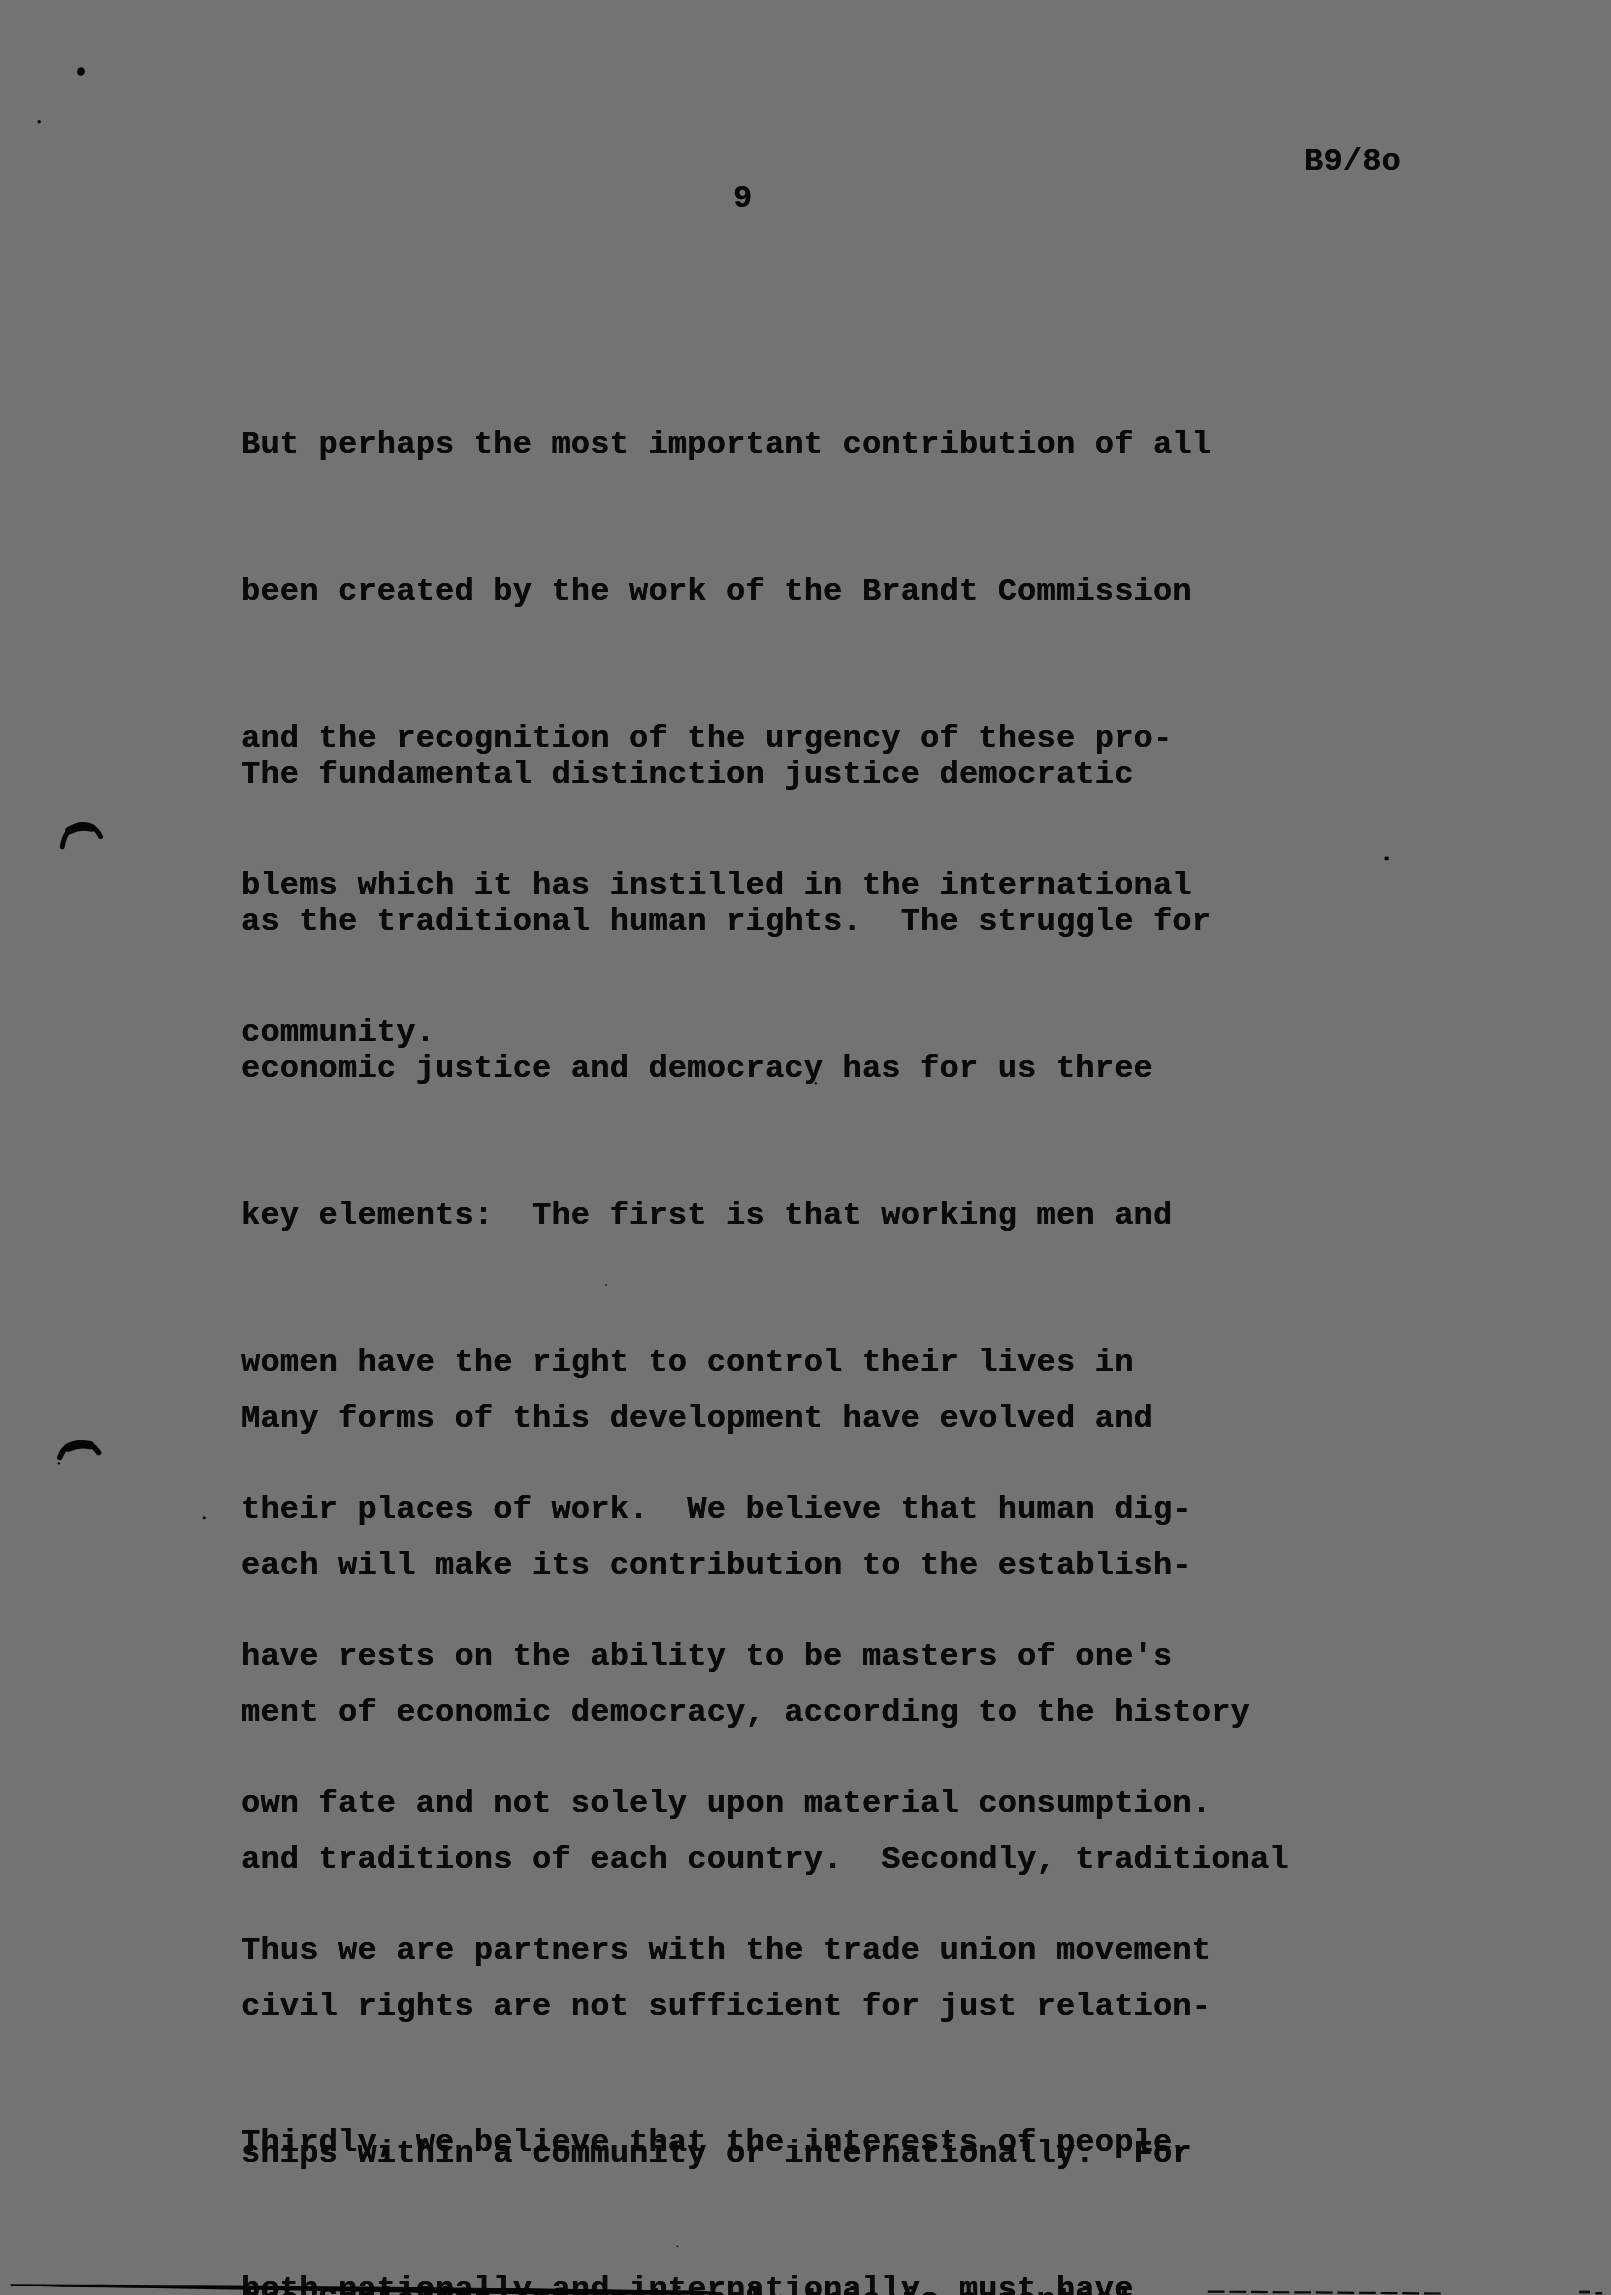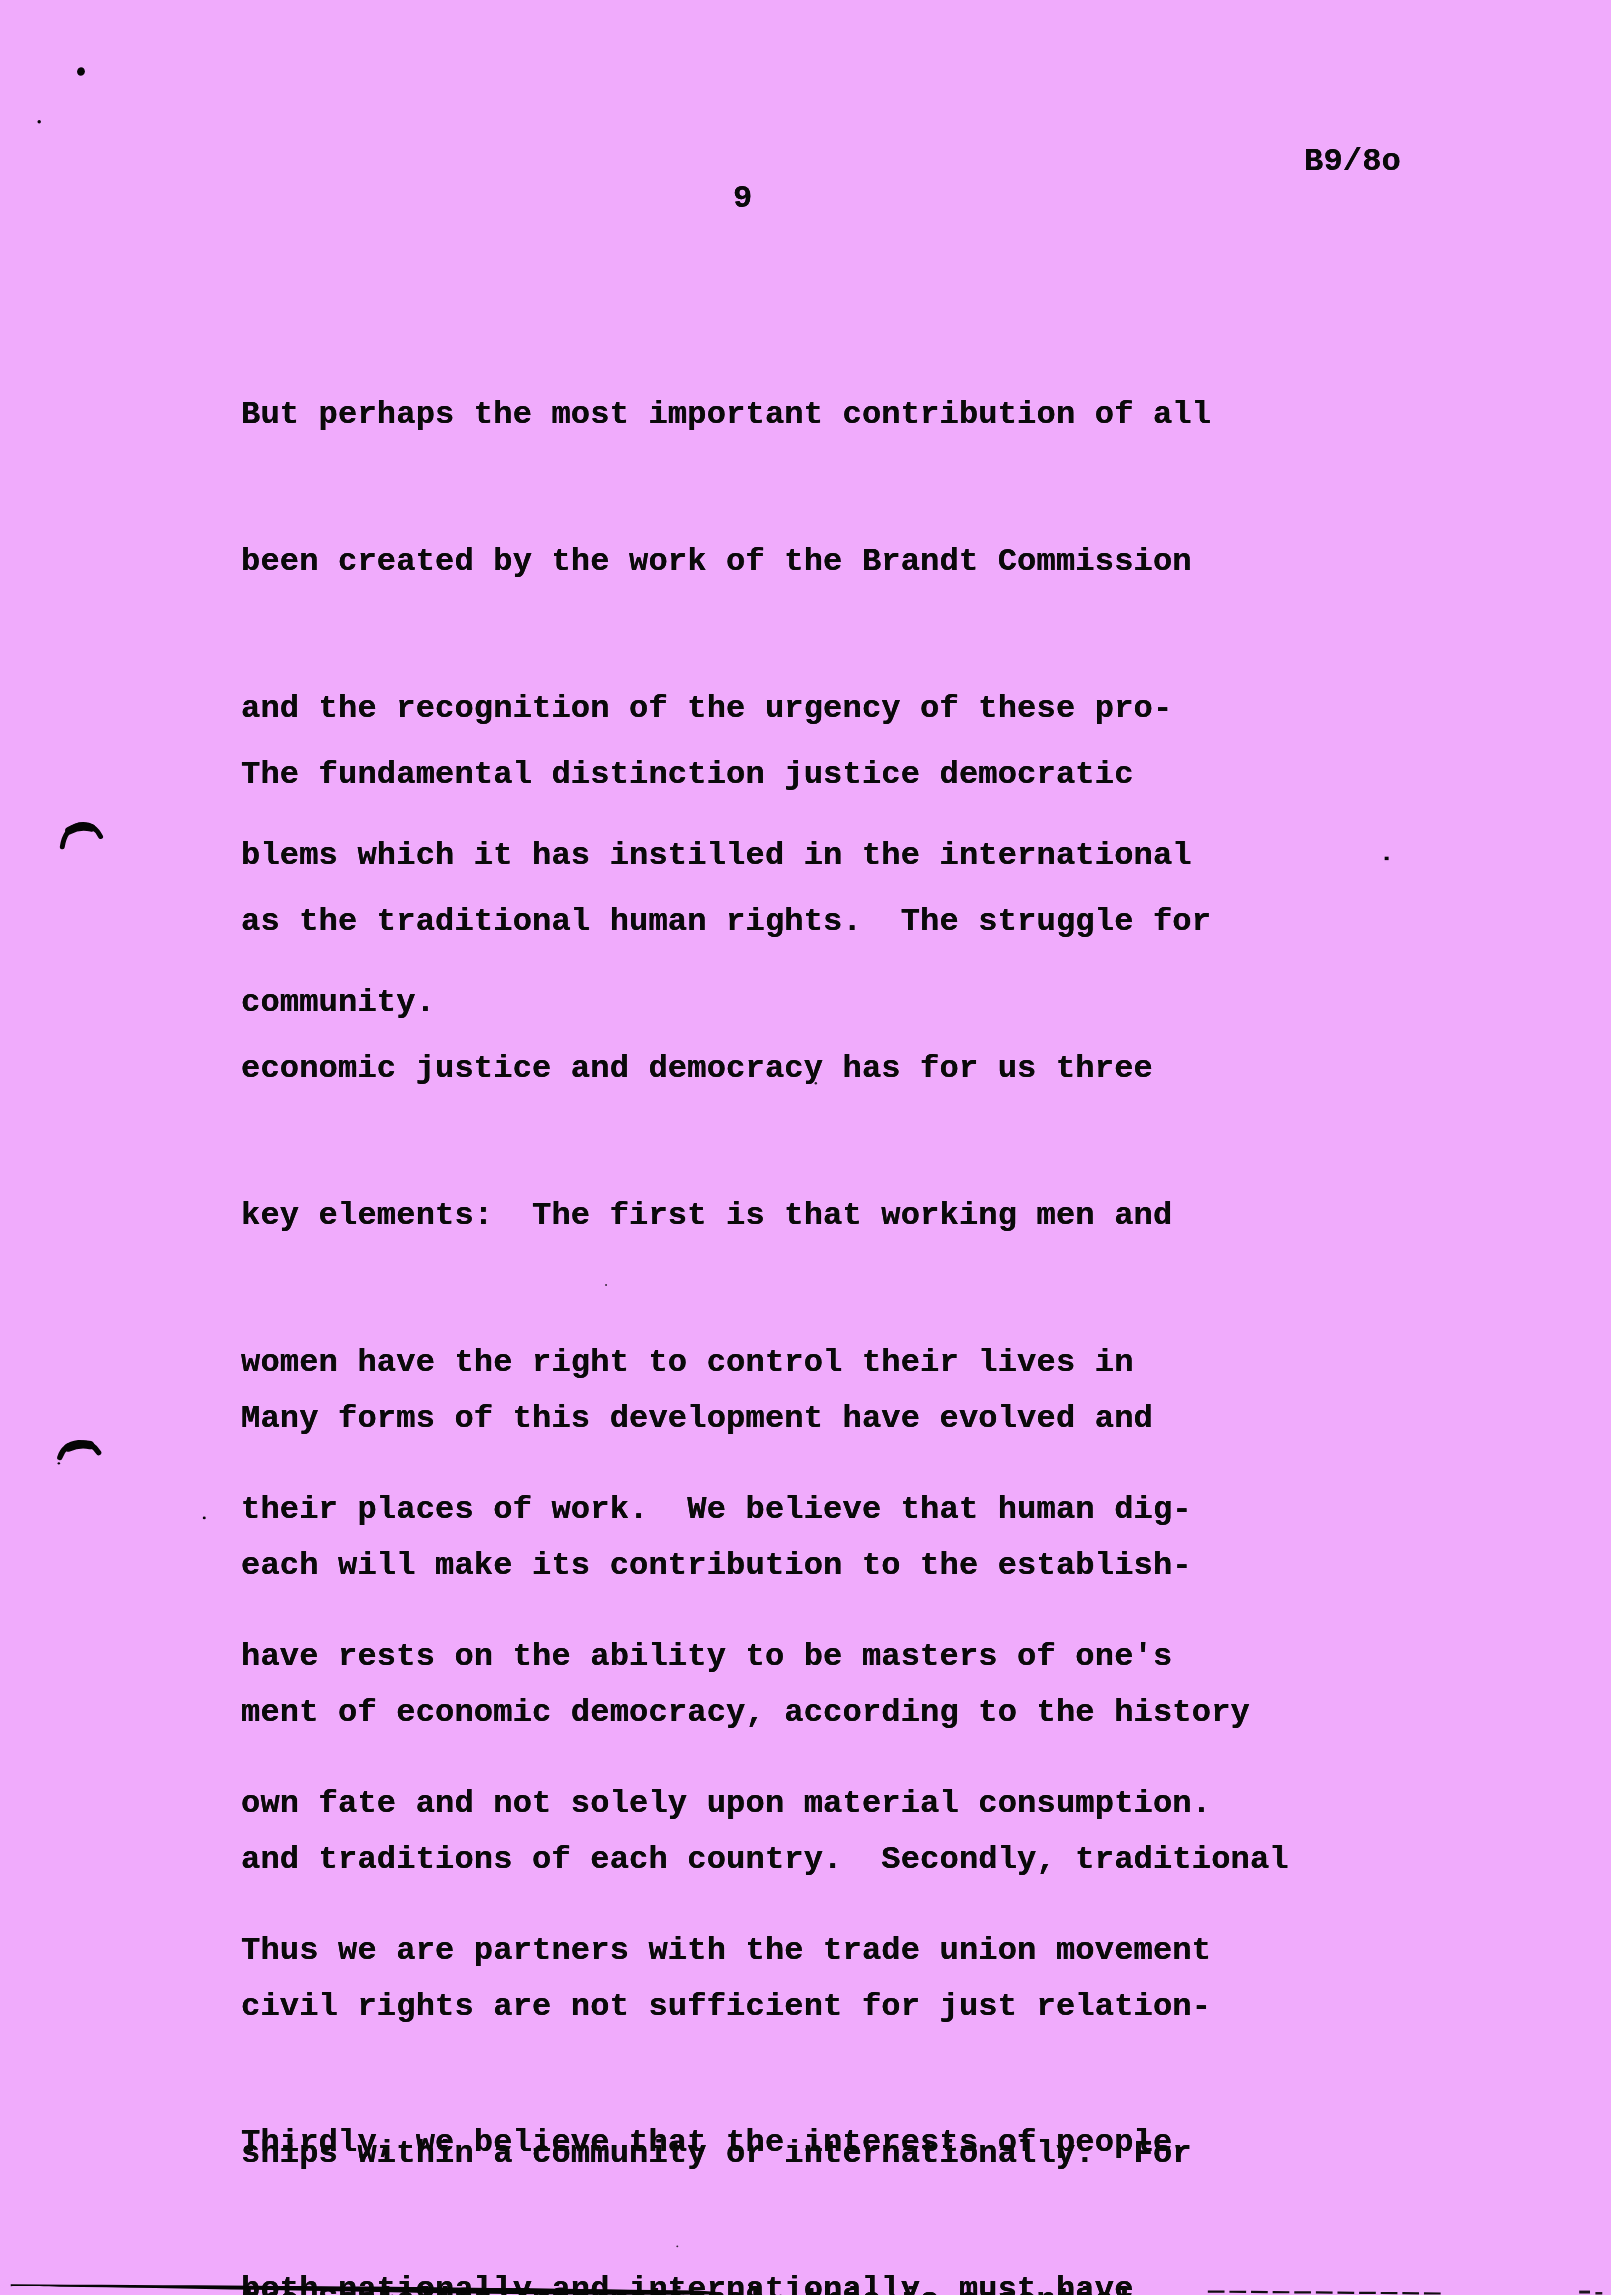--- a/index.html
+++ b/index.html
@@ -4,38 +4,38 @@
 <style>
   html, body {
     margin: 0;
     padding: 0;
     background: #ffffff;
   }
   .page {
     position: relative;
     width: 1612px;
     height: 2295px;
-    background: #f0abfc;
+    background: #737373;
     overflow: hidden;
     font-family: "Liberation Mono", "DejaVu Sans Mono", monospace;
     color: #0a0a0a;
   }
   .typed {
     position: absolute;
     font-size: 32px;
     font-weight: 700;
     letter-spacing: 0.2px;
     line-height: 49px;
     white-space: pre;
     text-shadow: 0 0 0.6px rgba(0,0,0,0.85), 0.3px 0.3px 0 rgba(0,0,0,0.35);
   }
   .docref   { left: 1304px; top: 137px; }
   .pagenum  { left: 733px; top: 174px; }
   .para     { left: 241px; }
-  .p1 { top: 292px; }
+  .p1 { top: 322px; }
   .p2 { top: 652px; }
   .p3 { top: 1296px; }
   .p4 { top: 2020px; }
   .ink {
     position: absolute;
     left: 0; top: 0;
     width: 1612px;
     height: 2295px;
     pointer-events: none;
   }

